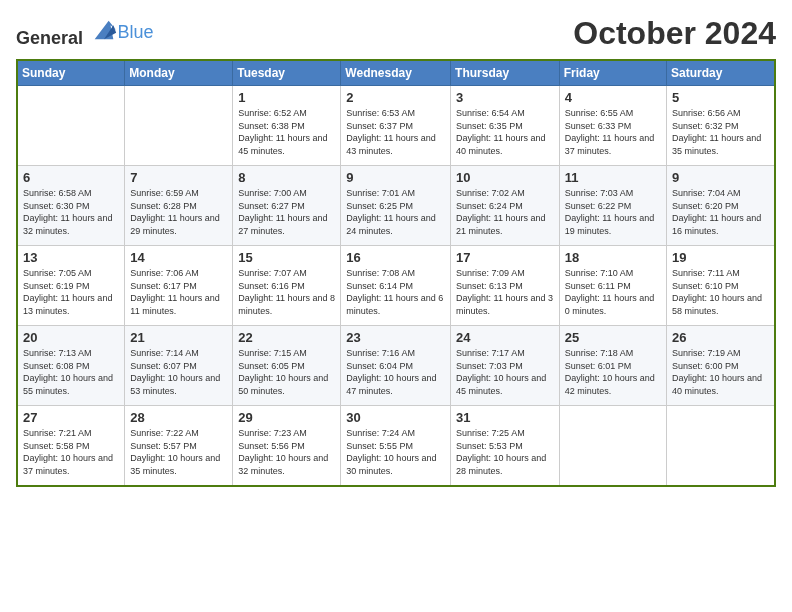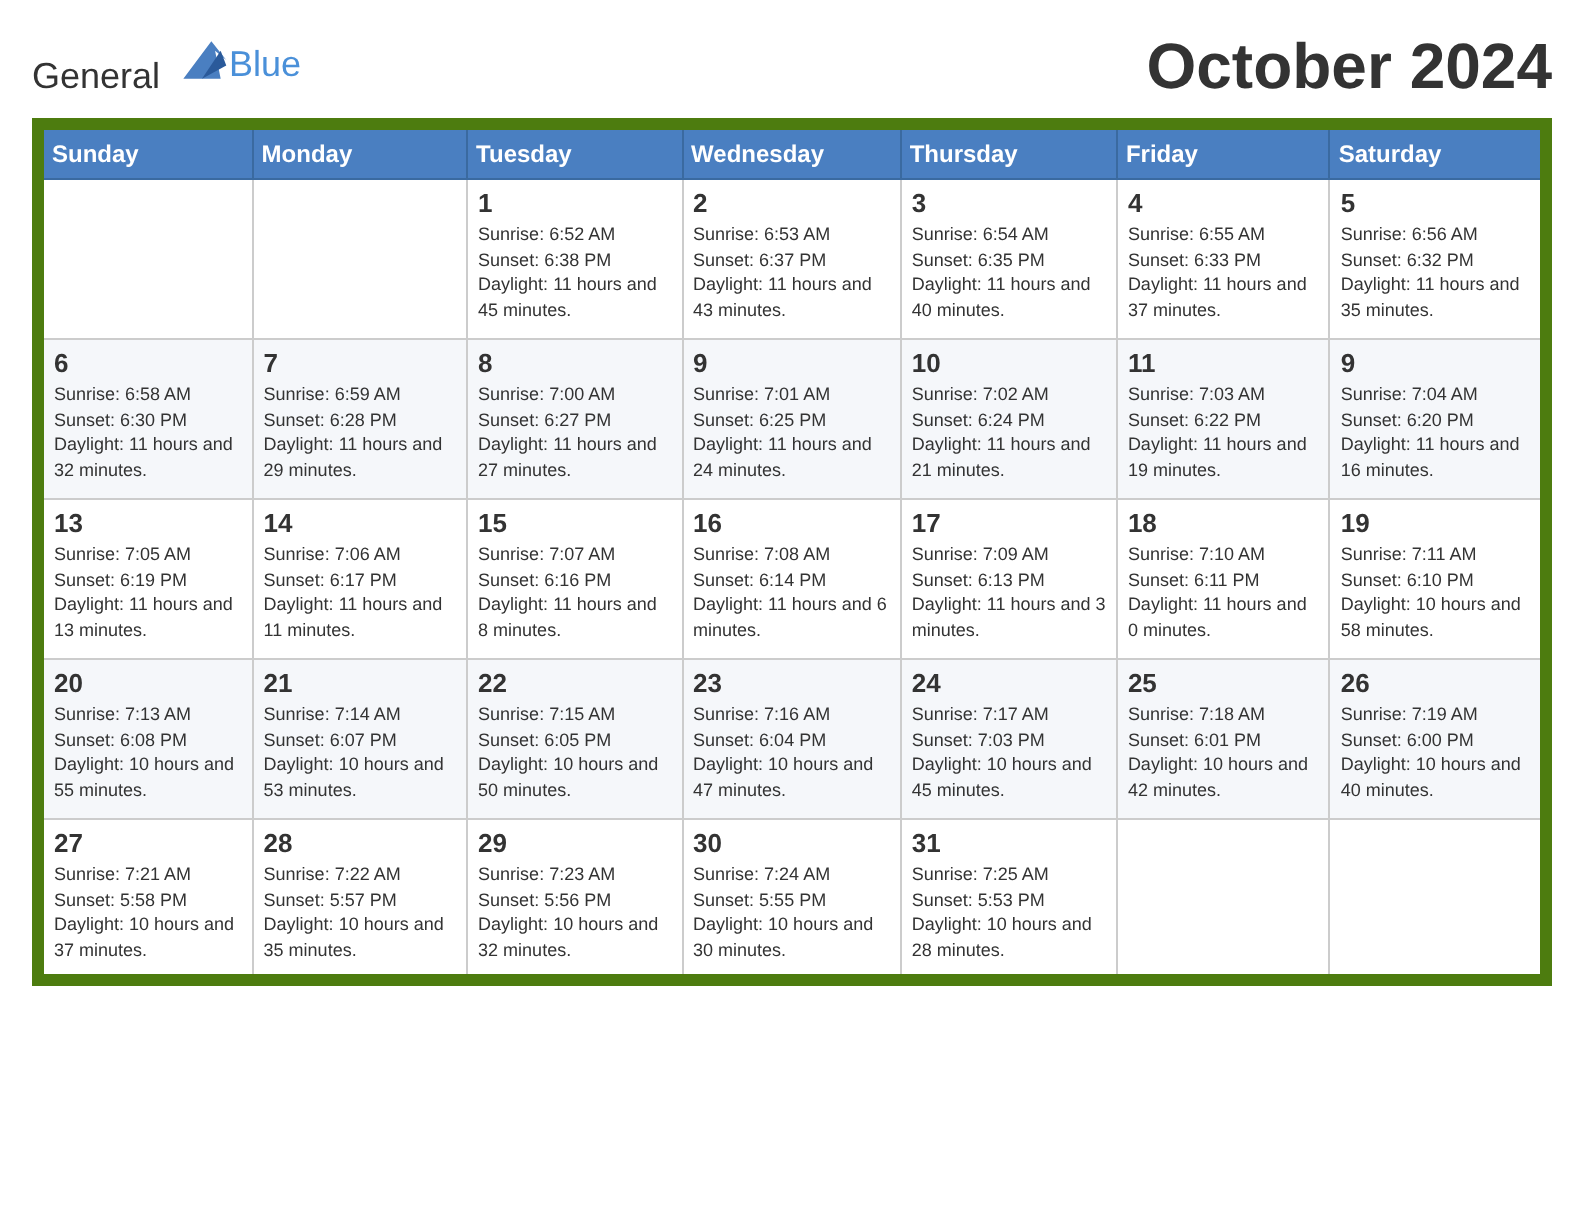--- a/index.html
+++ b/index.html
@@ -15,21 +15,21 @@
       justify-content: space-between;
       align-items: flex-start;
       margin-bottom: 8px;
     }
     .logo {
       display: flex;
       align-items: center;
     }
     .logo-text-general {
       font-size: 18px;
-      font-weight: normal;
+      font-weight: bold;
       color: #333;
     }
     .logo-text-blue {
       font-size: 18px;
       font-weight: normal;
       color: #4a90d9;
     }
     .logo-icon {
       width: 28px;
       height: 28px;
@@ -44,21 +44,21 @@
       color: #333;
       line-height: 1.1;
     }
     .location {
       font-size: 14px;
       color: #555;
     }
     .calendar-table {
       width: 100%;
       border-collapse: collapse;
-      border: 6px solid #4d7c0f;
+      border: 2px solid #4d7c0f;
     }
     .calendar-table th {
       background-color: #4a7fc1;
       color: #fff;
       font-size: 12px;
       font-weight: bold;
       padding: 5px 4px;
       text-align: left;
       border: 1px solid #3a6aa0;
     }

